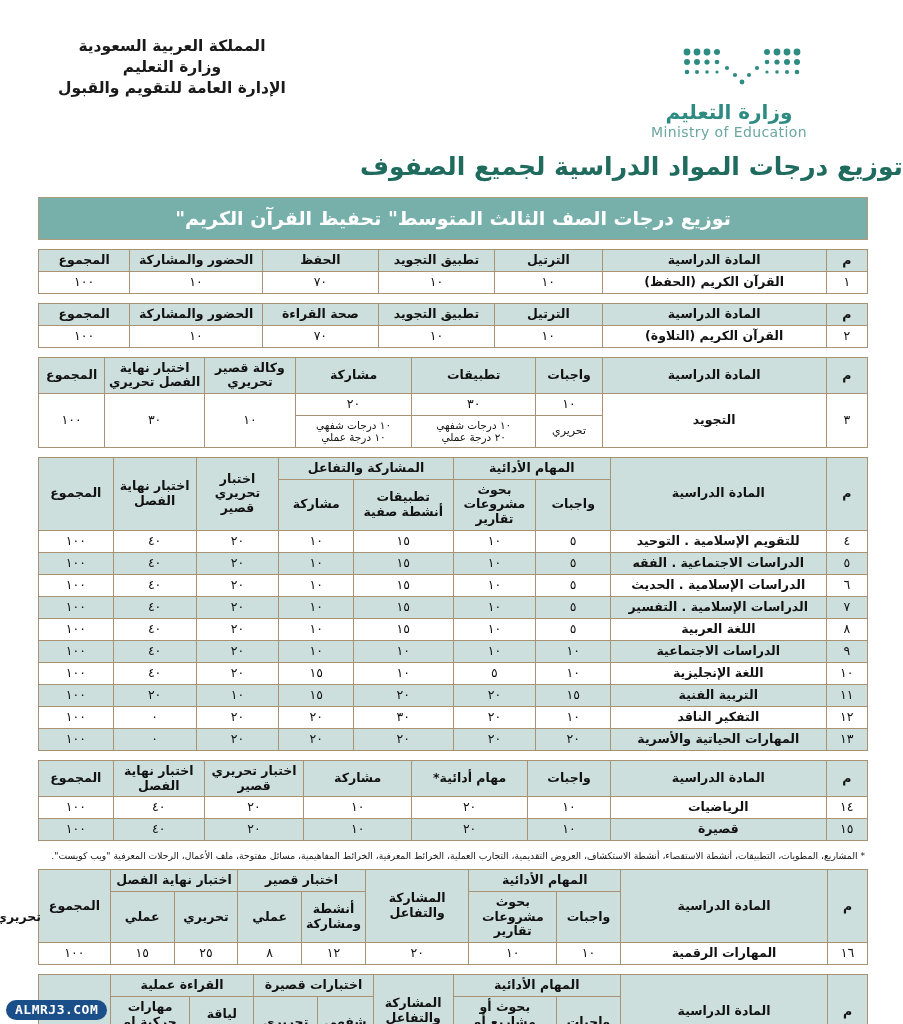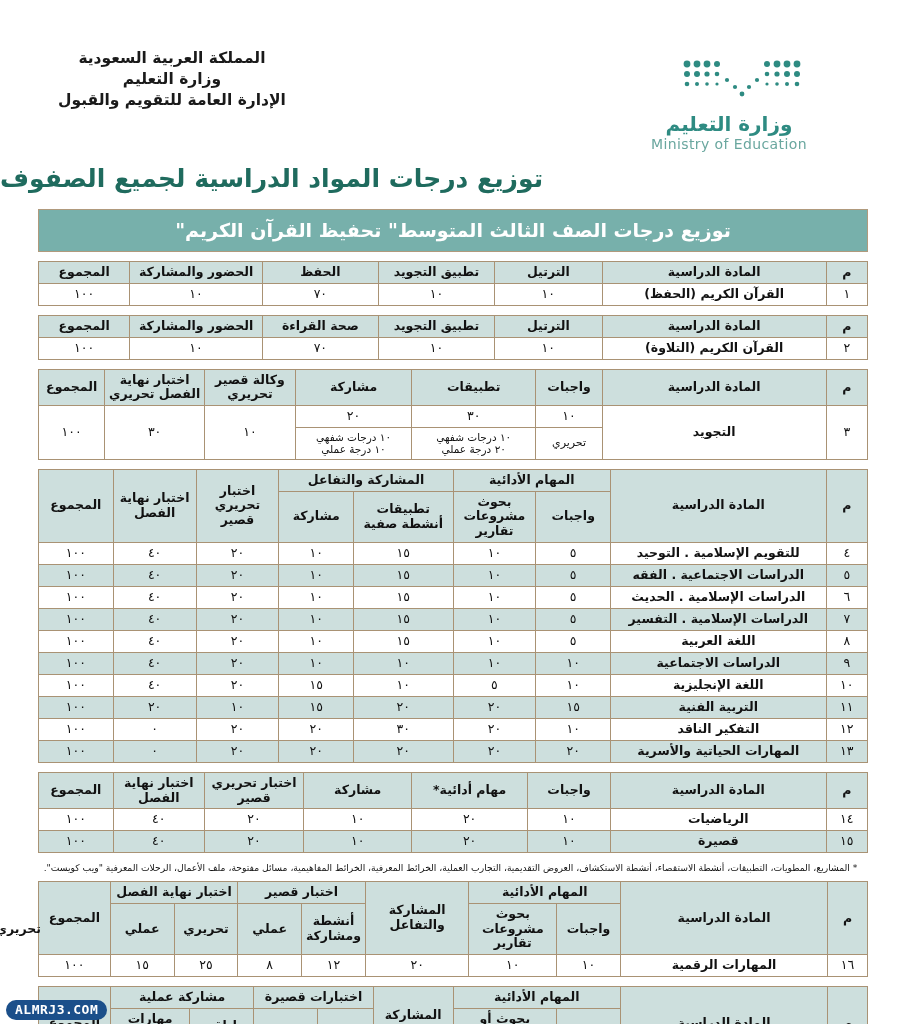--- a/index.html
+++ b/index.html
@@ -15,21 +15,21 @@
     overflow: hidden;
     background: #fff;
   }
 
   
   .top {
     display: flex;
     flex-direction: row-reverse;
     justify-content: space-between;
     align-items: flex-start;
-    padding: 48px 32px 0 32px;
+    padding: 36px 32px 0 32px;
   }
   .ministry-text {
     text-align: center;
     font-size: 15.5px;
     line-height: 21px;
     color: #1a1a1a;
     font-weight: 600;
     padding-left: 26px;
     white-space: nowrap;
   }
@@ -41,21 +41,21 @@
   .logo-dots { width: 130px; height: 56px; display: block; }
   .logo-ar {
     font-size: 20px; font-weight: 700; color: #2e8b82;
     letter-spacing: 2px; margin-top: 2px;
   }
   .logo-en {
     font-size: 14px; color: #6aa79f; letter-spacing: .4px; direction: ltr;
   }
 
   .main-title {
-    text-align: left;
+    text-align: right;
     font-size: 25px;
     font-weight: 700;
     color: #1f6b5e;
     margin: 12px 0 16px 0;
     letter-spacing: 0;
   }
 
   
   .banner {
     margin: 0 35px 9px 38px;
@@ -92,21 +92,21 @@
   table.grid td { background: #ffffff; height: 22px; }
   table.grid tr.alt td { background: #cddfdd; }
   td.subject, th.subject { font-weight: 700; }
   .small { font-size: 11px; }
   .tiny { font-size: 10.5px; line-height: 1.25; }
 
   .note {
     margin: 2px 38px 7px 36px;
     font-size: 9.2px;
     color: #111;
-    text-align: center;
+    text-align: right;
     line-height: 1.3;
   }
 
   
   .watermark {
     position: absolute;
     left: 6px; bottom: 4px;
     background: #1b4f8a;
     color: #ffffff;
     font-family: "DejaVu Sans Mono", "Liberation Mono", monospace;
@@ -553,21 +553,21 @@
           <col style="width:10%">
           <col style="width:9%">
         </colgroup>
       <tbody>
           <tr>
         <th rowspan="2">م</th>
         <th rowspan="2" class="subject">المادة الدراسية</th>
         <th colspan="2">المهام الأدائية</th>
         <th rowspan="2" class="small">المشاركة والتفاعل</th>
         <th colspan="2">اختبارات قصيرة</th>
-        <th colspan="2">مشاركة عملية</th>
+        <th colspan="2">القراءة عملية</th>
         <th rowspan="2">المجموع</th>
       </tr>
       <tr>
         <th>واجبات</th>
         <th class="tiny">بحوث أو مشاريع أو تقارير</th>
         <th>شفهي</th>
         <th>تحريري</th>
         <th class="tiny">لياقة بدنية</th>
         <th class="tiny">مهارات حركية او رياضية</th>
       </tr>

